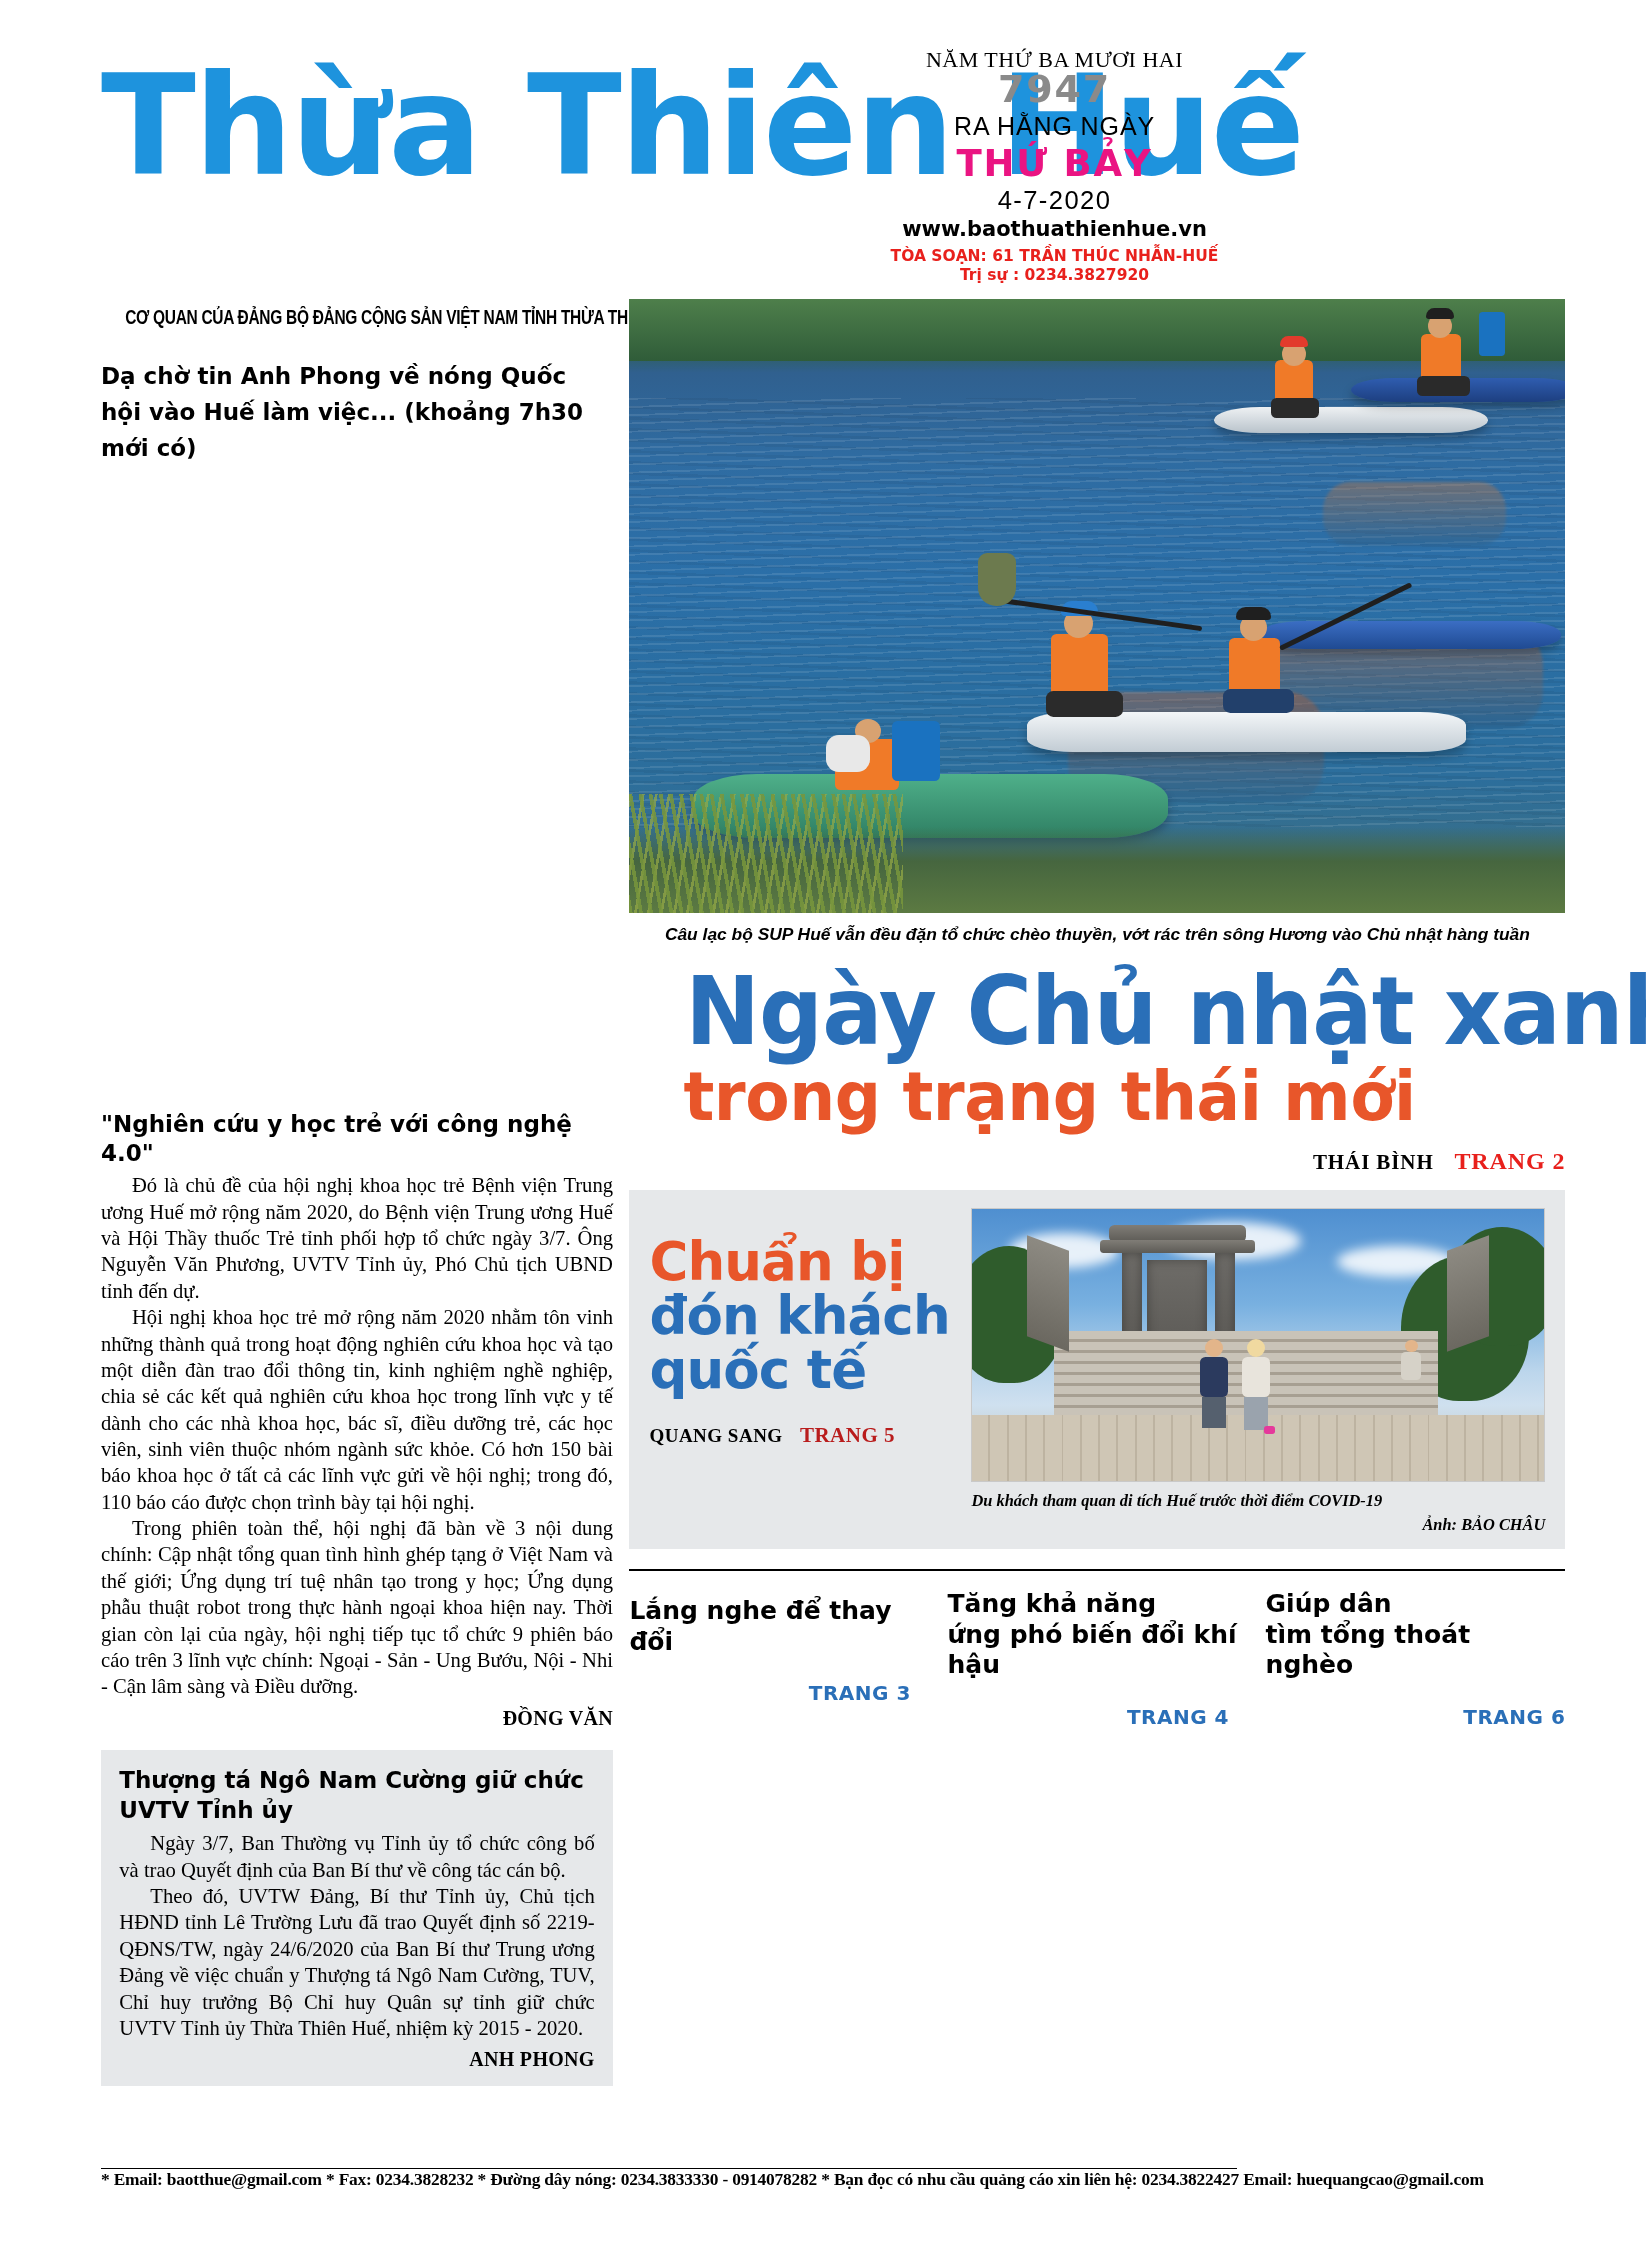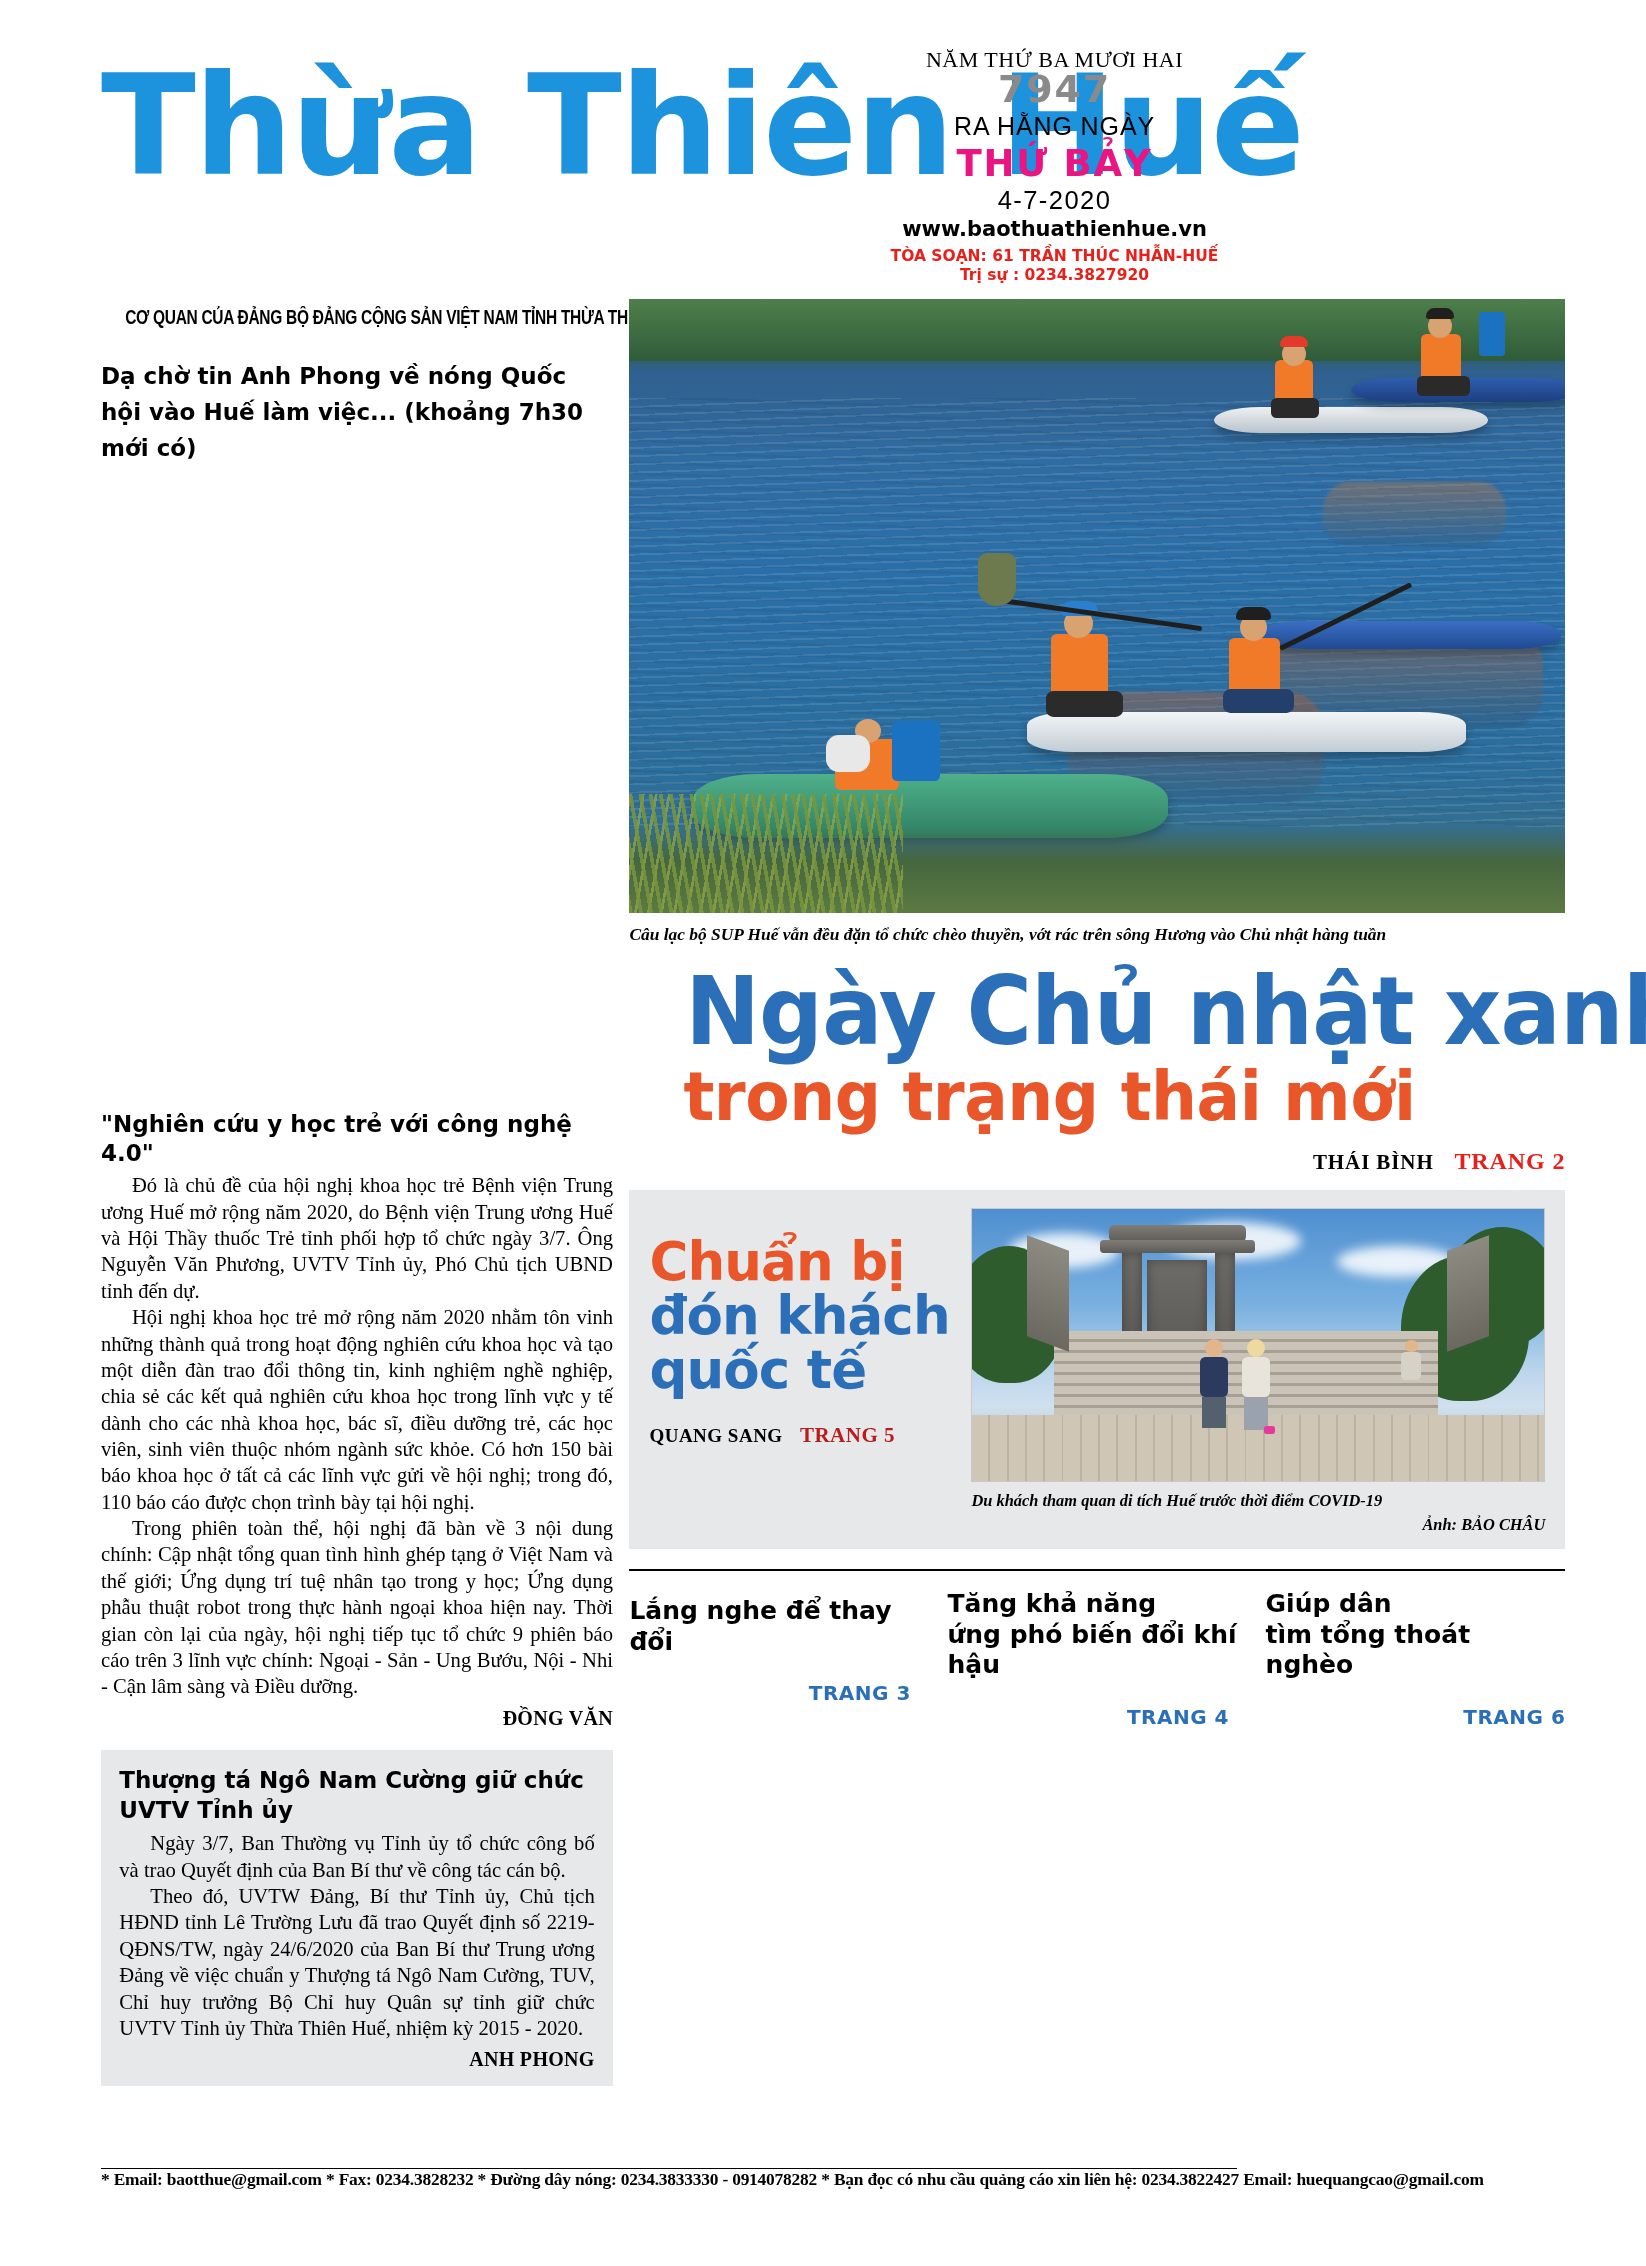--- a/index.html
+++ b/index.html
@@ -174,25 +174,25 @@
   .boxed .art-kicker { font-size: 23px; line-height: 1.3; }
 
   
   .photo-main {
     width: 936px; height: 614px;
     position: relative;
     overflow: hidden;
     background: #2a5f8a;
   }
   .photo-caption {
-    font-family: Liberation Serif, serif;
+    font-family: Liberation Sans, sans-serif;
     font-style: italic;
     font-weight: bold;
     font-size: 17.4px;
-    text-align: left;
+    text-align: center;
     margin-top: 11px;
     color: #000;
   }
 
   .headline-wrap {
     margin-top: 20px;
     text-align: right;
   }
   .headline-1 {
     font-family: "DejaVu Sans", sans-serif;

